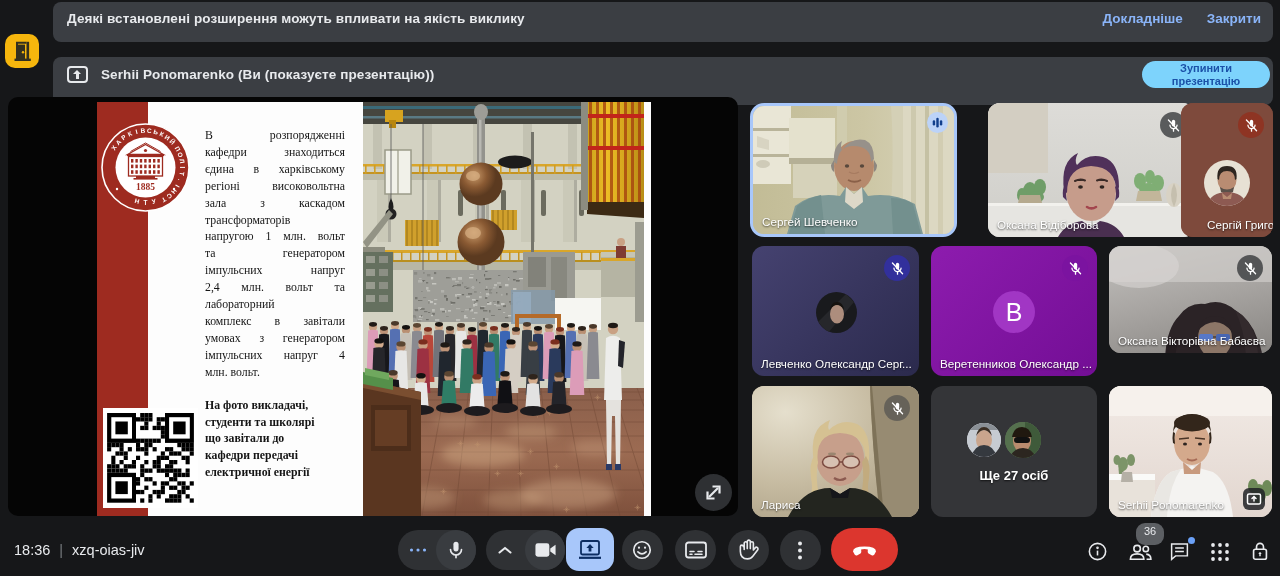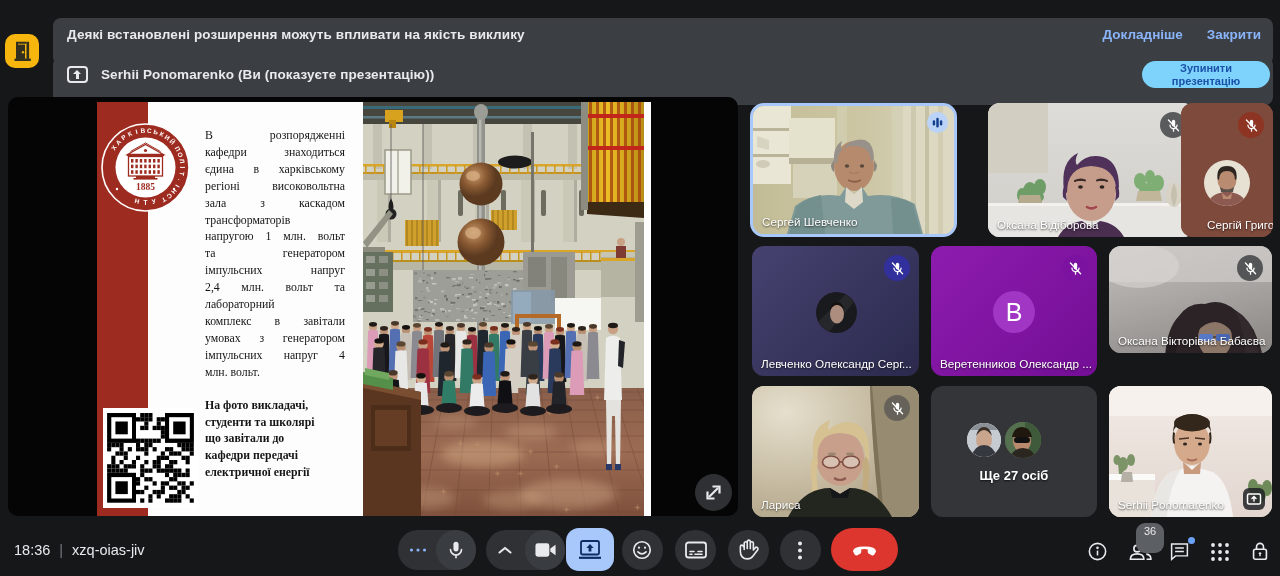--- a/index.html
+++ b/index.html
@@ -1,20 +1,20 @@
 <!DOCTYPE html>
 <html><head>
 <meta charset="utf-8">
 <style>
   * { margin:0; padding:0; box-sizing:border-box; }
   html,body { width:1280px; height:576px; overflow:hidden; background:#161719; font-family:"Liberation Sans", sans-serif; }
   .abs { position:absolute; }
   #page { position:relative; width:1280px; height:576px; background:#161719; }
   .bar { position:absolute; left:53px; width:1220px; background:#3b3e43; border-radius:8px; color:#e8eaed; }
-  #bar1 { top:18px; height:47px; }
+  #bar1 { top:2px; height:40px; }
   #bar1 .msg { position:absolute; left:14px; top:9px; font-size:13.5px; font-weight:700; letter-spacing:.1px; }
   #bar1 .links { position:absolute; right:12px; top:9px; font-size:13.5px; font-weight:700; color:#8ab4f8; }
   #bar1 .links span { margin-left:24px; }
   #bar2 { top:57px; height:48px; }
   #bar2 .msg { position:absolute; left:48px; top:10px; font-size:13.5px; font-weight:700; letter-spacing:.1px; }
   #presicon { position:absolute; left:14px; top:9px; width:21px; height:17px; border:2px solid #e8eaed; border-radius:4px; }
   #presicon .arr { position:absolute; left:4px; top:2px; width:0; height:0; border-left:4.5px solid transparent; border-right:4.5px solid transparent; border-bottom:4.5px solid #e8eaed; }
   #presicon .stem { position:absolute; left:7px; top:5px; width:3px; height:5.5px; background:#e8eaed; }
   #stopbtn { position:absolute; right:3px; top:4px; width:128px; height:27px; border-radius:14px; background:#7dd3fc; color:#1b51a8; font-size:11px; line-height:12.5px; font-weight:700; text-align:center; padding-top:1px; }
   #exticon { position:absolute; left:5px; top:34px; width:34px; height:34px; border-radius:10px; background:#f6b60d; }
@@ -1317,21 +1317,21 @@
         </g>
       </svg>
     <svg class="abs" style="left:1128px;top:25px" width="25" height="20" viewBox="0 0 26 20">
         <g fill="none" stroke="#e8eaed" stroke-width="1.7">
           <circle cx="9.5" cy="6.5" r="3.4"></circle>
           <path d="M2.5 17.5 q0 -5.5 7 -5.5 q7 0 7 5.5 Z"></path>
           <circle cx="18.5" cy="6.8" r="2.8"></circle>
           <path d="M19 12.2 q4.8 0.6 4.8 5.3 l-4.5 0"></path>
         </g>
       </svg>
-    <div class="abs" style="left:1136px;top:6px;width:28px;height:30px;border-radius:9px;background:#5c5f63;color:#e8eaed;font-size:11px;text-align:center;line-height:17px">36</div>
+    <div class="abs" style="left:1136px;top:6px;width:28px;height:22px;border-radius:9px;background:#5c5f63;color:#e8eaed;font-size:11px;text-align:center;line-height:17px">36</div>
     <svg class="abs" style="left:1169px;top:24px" width="21" height="21" viewBox="0 0 24 24">
         <g stroke="#e8eaed" stroke-width="1.7" fill="none">
           <path d="M3 3.5 H21 V17 H7.5 L3 21 Z"></path>
           <path d="M7 8 h10 M7 12 h10" stroke-width="1.6"></path>
         </g>
       </svg>
     <circle class="abs" style="left:1188px;top:20px;width:7px;height:7px;border-radius:50%;background:#6ba1f7;position:absolute"></circle>
     <svg class="abs" style="left:1210px;top:25px" width="20" height="20" viewBox="0 0 20 20">
         <g fill="#e8eaed">
           <circle cx="3" cy="3" r="1.9"></circle>

